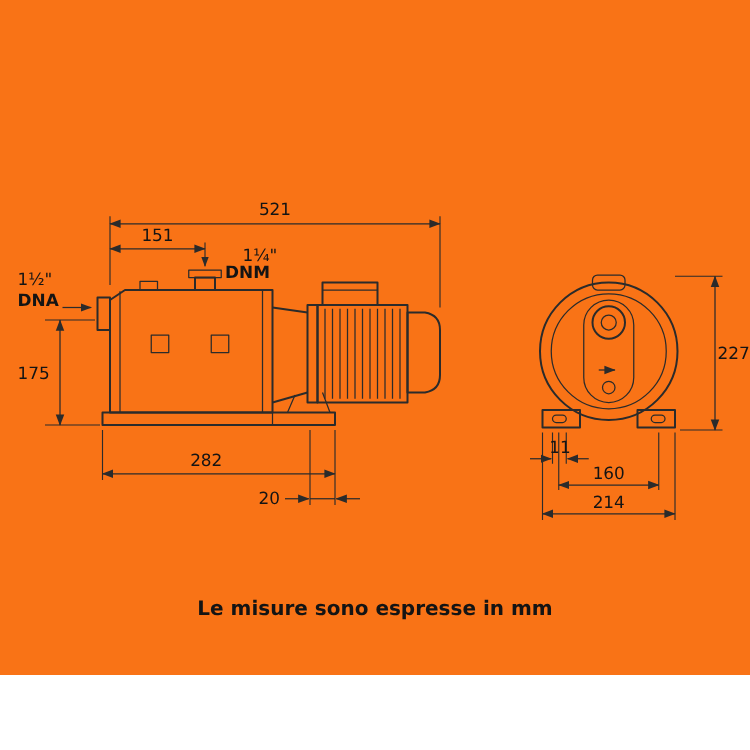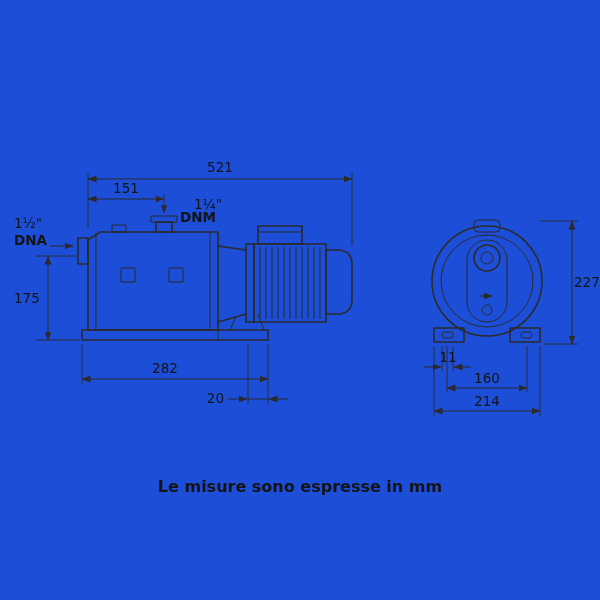--- a/index.html
+++ b/index.html
@@ -1,16 +1,16 @@
 <!DOCTYPE html>
 <html><head>
 <meta charset="utf-8">
 <style>
   html,body { margin:0; padding:0; background:#ffffff; }
-  .stage { width:600px; height:600px; position:relative; background:#1d4ed8; overflow:hidden; }
+  .stage { width:600px; height:540px; position:relative; background:#f97316; overflow:hidden; }
   svg { display:block; }
   .part { fill:none; stroke:#2b2b2b; stroke-width:1.6; stroke-linejoin:round; }
   .part-thin { fill:none; stroke:#2b2b2b; stroke-width:1; stroke-linejoin:round; }
   .dim { stroke:#2b2b2b; stroke-width:1; fill:none; }
   .ext { stroke:#2b2b2b; stroke-width:0.9; fill:none; }
   text { font-family:"DejaVu Sans","Liberation Sans",sans-serif; fill:#141414; }
   .dim-text { font-size:13.5px; }
   .dim-text-bold { font-size:13.5px; font-weight:bold; }
   .caption { font-size:16px; font-weight:bold; }
   .mid { text-anchor:middle; }

